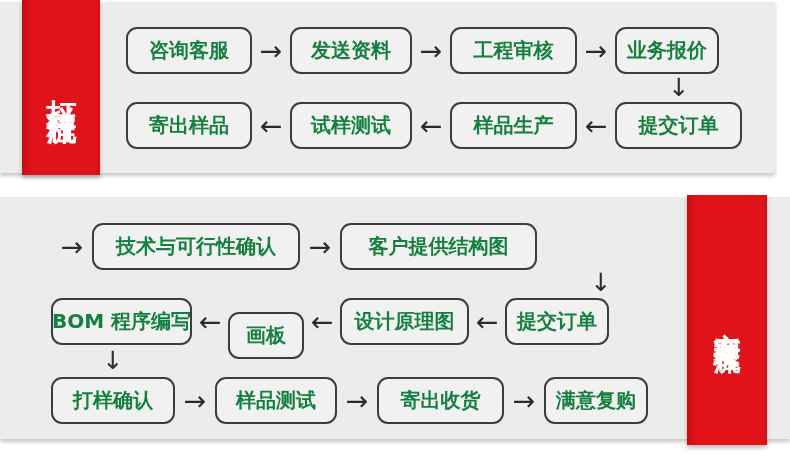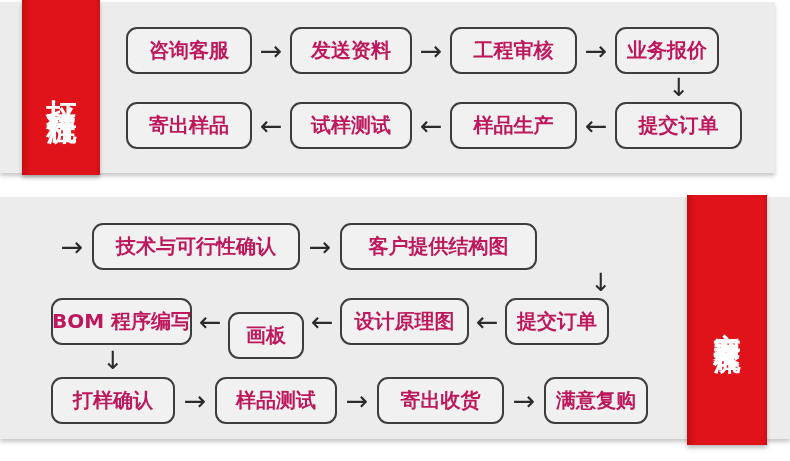--- a/index.html
+++ b/index.html
@@ -42,21 +42,21 @@
   }
   .node {
     height: 47px;
     box-sizing: border-box;
     border: 2px solid #3d3d3d;
     border-radius: 11px;
     background: #f1f1f1;
     display: flex; align-items: center; justify-content: center;
     font-size: 20px;
     font-weight: 600;
-    color: #be185d;
+    color: #15803d;
     white-space: nowrap;
   }
   .harrow {
     display: flex; align-items: center; justify-content: center;
     font-size: 27px;
     color: #2b2b2b;
     line-height: 47px;
   }
   .darrow {
     position: absolute;

